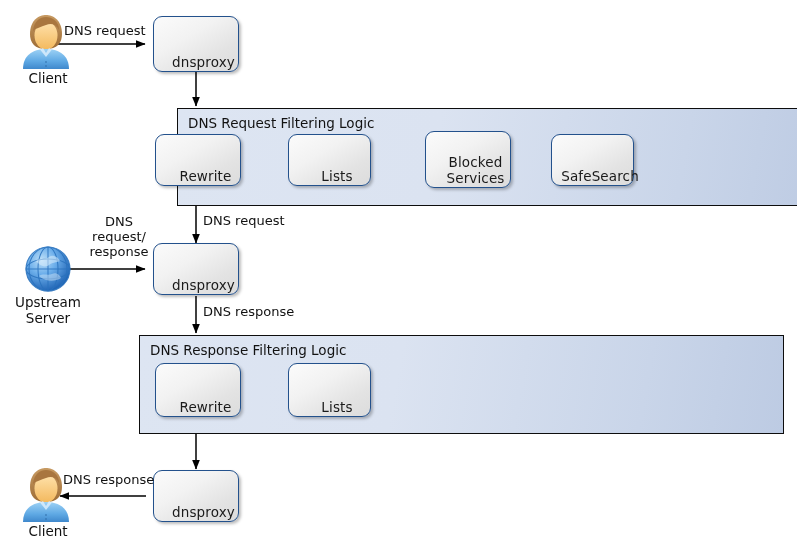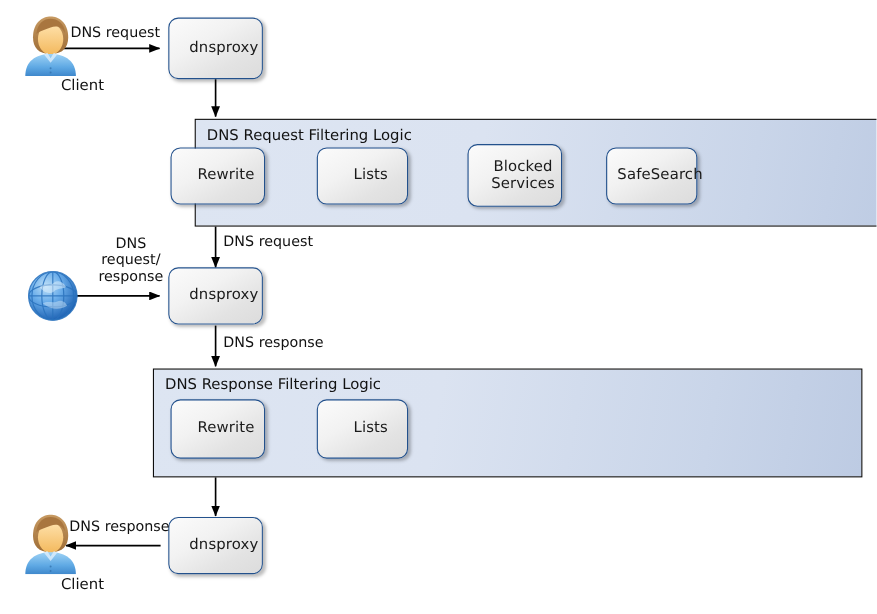--- a/index.html
+++ b/index.html
@@ -29,21 +29,21 @@
 
   
   .node {
     position: absolute;
     box-sizing: border-box;
     border: 1.6px solid #23518c;
     border-radius: 9px;
     background: linear-gradient(150deg, #fbfbfb 0%, #f2f2f2 38%, #e3e3e3 72%, #dcdcdc 100%);
     box-shadow: 2px 2px 3px rgba(0,0,0,0.26);
     display: flex;
-    align-items: center;
+    align-items: flex-end;
     justify-content: center;
     text-align: center;
     color: #1a1a1a;
     font-size: 13.5px;
     line-height: 1.18;
     letter-spacing: 0.01em;
     padding-left: 15px;
   }
   .node span { display: block; }
 
@@ -75,21 +75,20 @@
 
   
   .caption {
     position: absolute;
     font-size: 13.5px;
     color: #111111;
     text-align: center;
     line-height: 1.16;
     white-space: pre;
     width: 96px;
-    padding-left: 27px;
   }
 
   
   .person {
     position: absolute;
     width: 54px;
     height: 56px;
   }
   
   .globe {
@@ -215,20 +214,22 @@
         <ellipse cx="26" cy="26" rx="10" ry="22"></ellipse>
         <ellipse cx="26" cy="26" rx="19" ry="22"></ellipse>
         <line x1="4" y1="26" x2="48" y2="26"></line>
         <ellipse cx="26" cy="26" rx="22" ry="10"></ellipse>
         <line x1="26" y1="4" x2="26" y2="48"></line>
       </g>
       <path d="M14,18 C19,14 24,17 27,14 C31,11 36,14 38,18 C34,20 30,19 27,22 C23,25 18,23 14,18 Z" fill="#d8ecfb" opacity="0.55"></path>
       <path d="M17,33 C21,30 26,33 30,31 C34,29 38,32 39,35 C33,39 24,39 17,33 Z" fill="#d8ecfb" opacity="0.45"></path>
     </svg>
   </div>
+  <div class="caption" style="left:0px; top:295px;">Upstream
+Server</div>
 
   <div class="elabel" style="left:73px; top:214px; width:92px;">DNS
 request/
 response</div>
 
   <div class="node" style="left:153px; top:243px; width:86px; height:52px;">
     <span>dnsproxy</span>
   </div>
 
   <div class="elabel" style="left:203px; top:304px;">DNS response</div>

